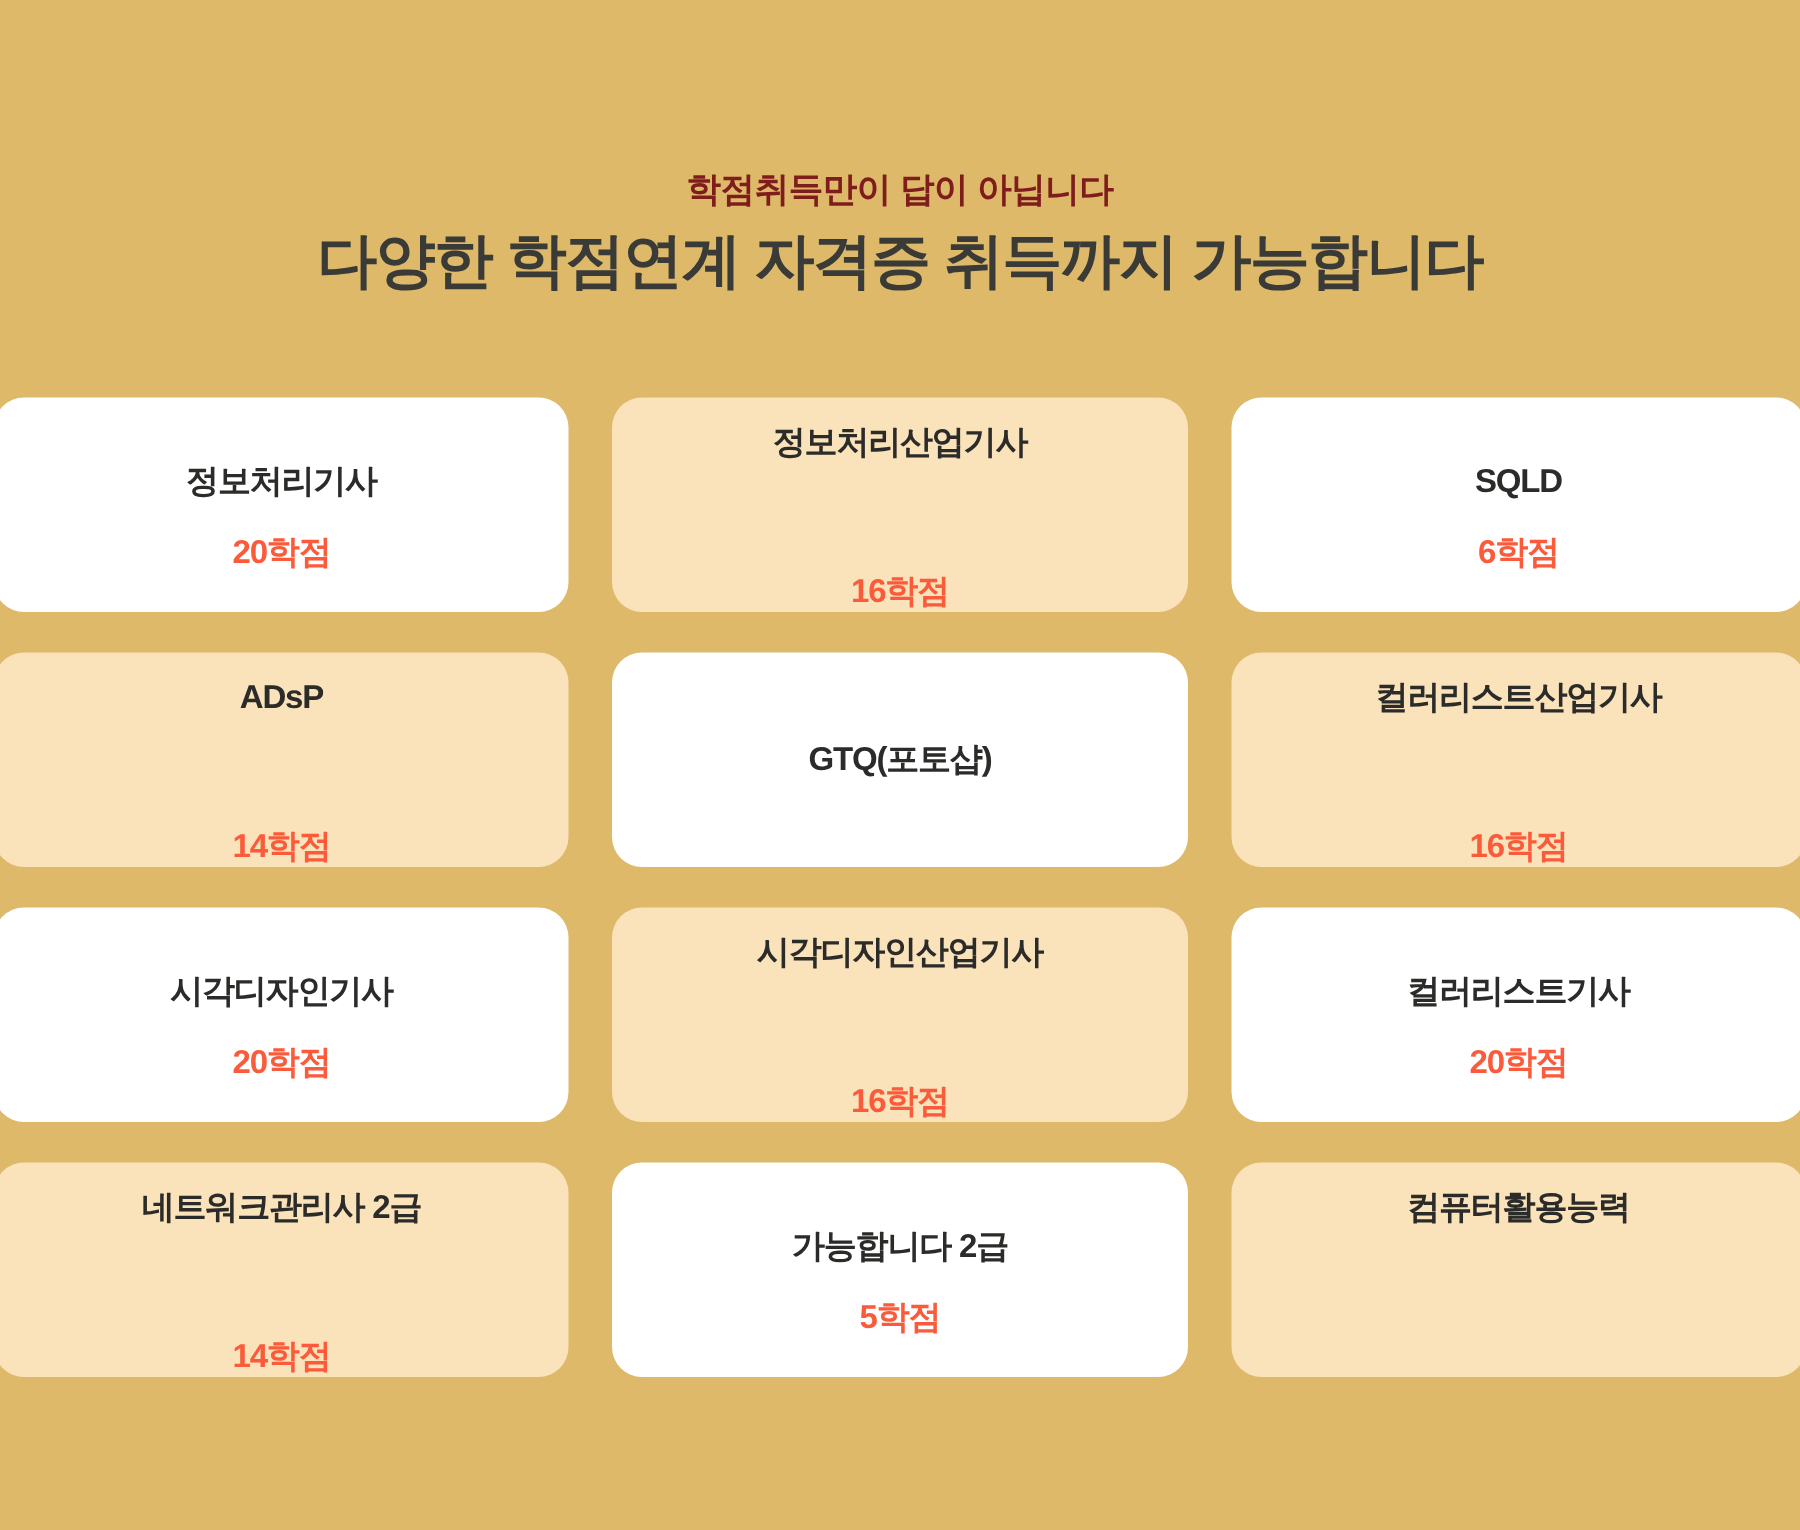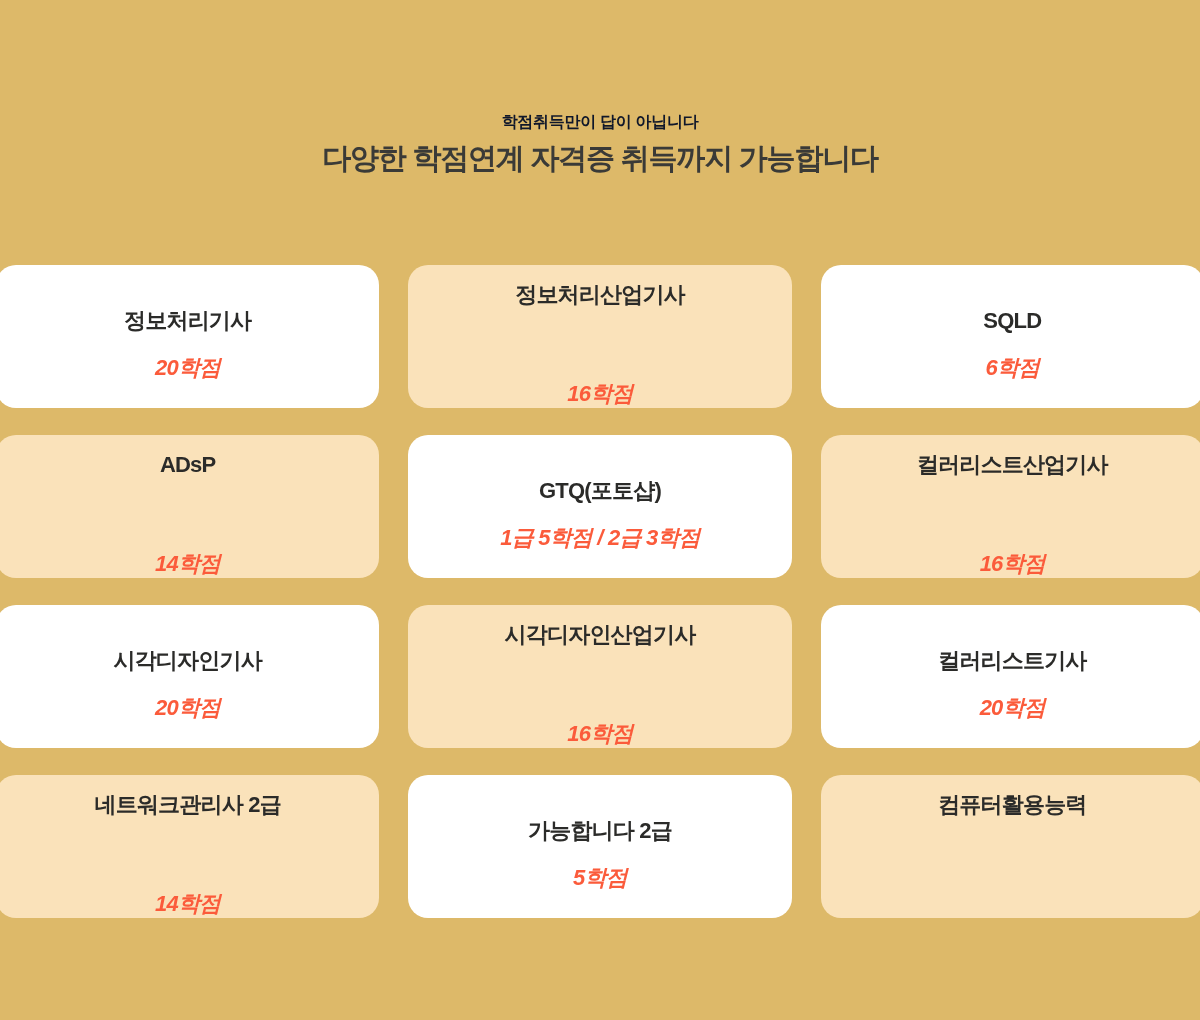--- a/index.html
+++ b/index.html
@@ -27,31 +27,31 @@
   .header {
     position: absolute;
     top: 0;
     left: 0;
     width: 1200px;
     padding-top: 112px;
     text-align: center;
   }
   .eyebrow {
     display: block;
-    color: #0f172a;
-    font-size: 16px;
+    color: #7f1d1d;
+    font-size: 23px;
     font-weight: 700;
     letter-spacing: -0.3px;
     line-height: 1.25;
     margin: 0 0 9px 0;
   }
   .headline {
     display: block;
     color: #3a3a37;
-    font-size: 29px;
+    font-size: 40px;
     font-weight: 700;
     letter-spacing: -1.2px;
     line-height: 1.2;
     margin: 0;
   }
 
   
   .cert-grid {
     position: absolute;
     top: 265px;
@@ -92,21 +92,20 @@
   .cert-credit {
     display: block;
     color: #fb5b3b;
     font-size: 22px;
     font-weight: 700;
     letter-spacing: -0.8px;
     line-height: 1.28;
     text-align: center;
     margin: 3px 0 0 0;
     white-space: nowrap;
-    font-style: italic;
   }
 </style>
 </head>
 <body>
 
 <div class="page">
 
   <div class="header">
     <span class="eyebrow">학점취득만이 답이 아닙니다</span>
     <h1 class="headline">다양한 학점연계 자격증 취득까지 가능합니다</h1>
@@ -124,21 +123,20 @@
       <div class="cert-card">
         <span class="cert-name">SQLD</span>
         <span class="cert-credit">6학점</span>
       </div>
       <div class="cert-card tone-cream">
         <span class="cert-name">ADsP</span>
         <span class="cert-credit">14학점</span>
       </div>
       <div class="cert-card">
         <span class="cert-name">GTQ(포토샵)</span>
-        <span class="cert-credit">1급 5학점 / 2급 3학점</span>
       </div>
       <div class="cert-card tone-cream">
         <span class="cert-name">컬러리스트산업기사</span>
         <span class="cert-credit">16학점</span>
       </div>
       <div class="cert-card">
         <span class="cert-name">시각디자인기사</span>
         <span class="cert-credit">20학점</span>
       </div>
       <div class="cert-card tone-cream">

